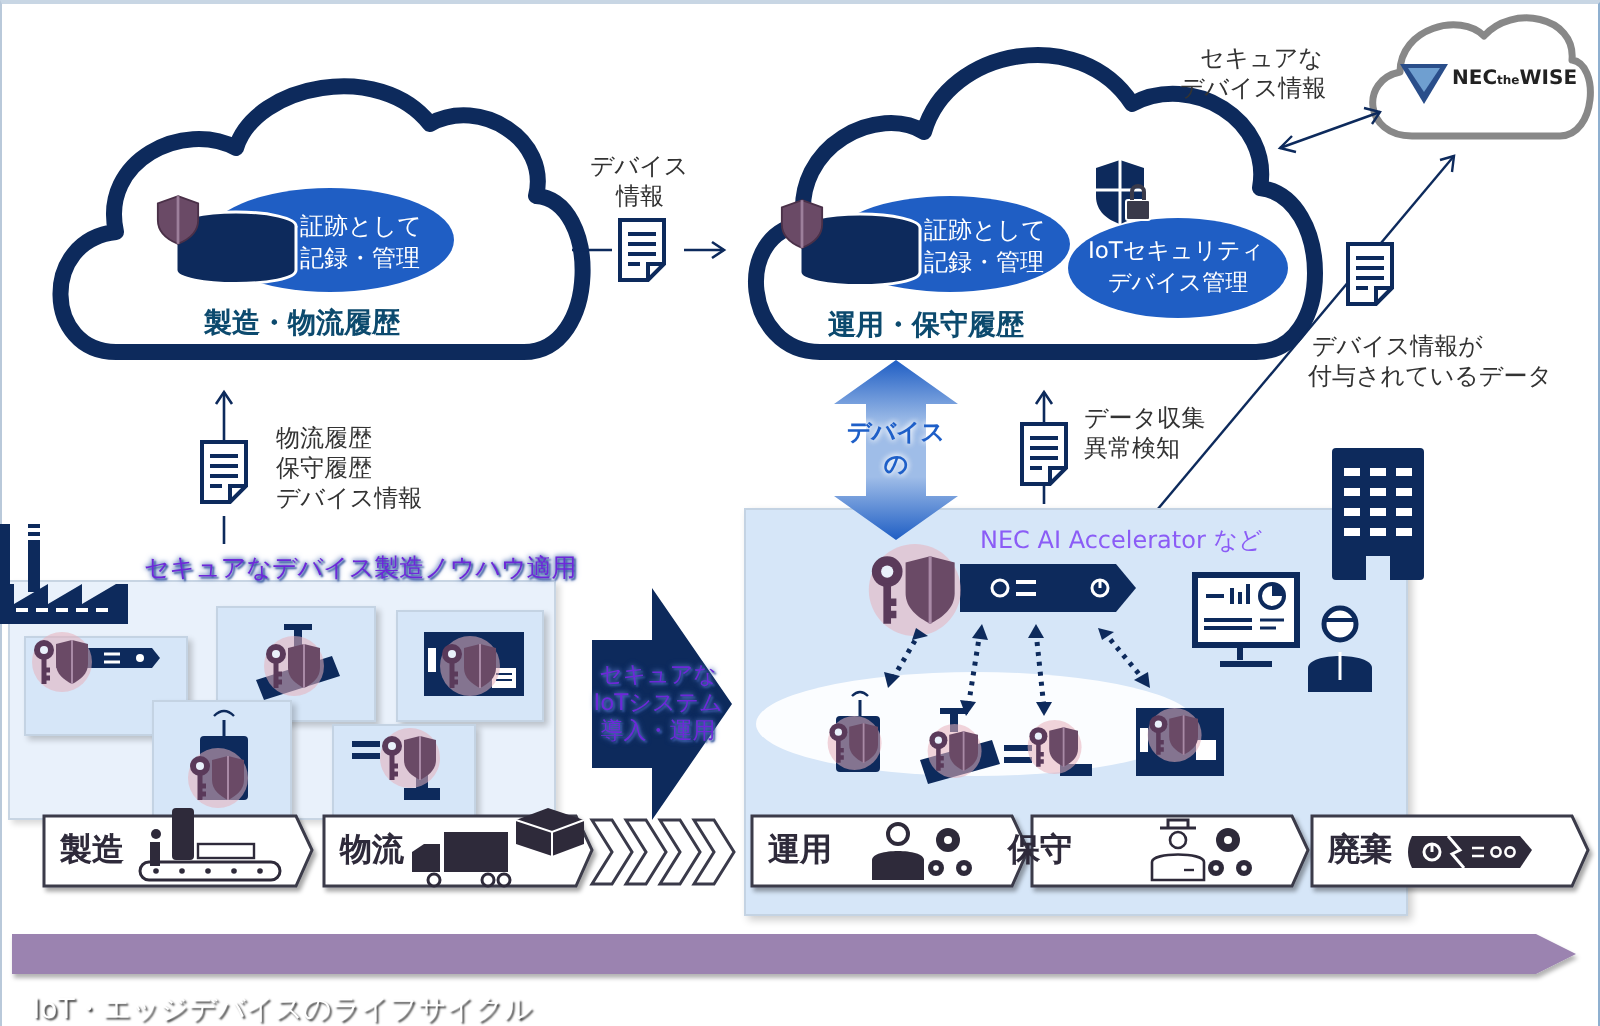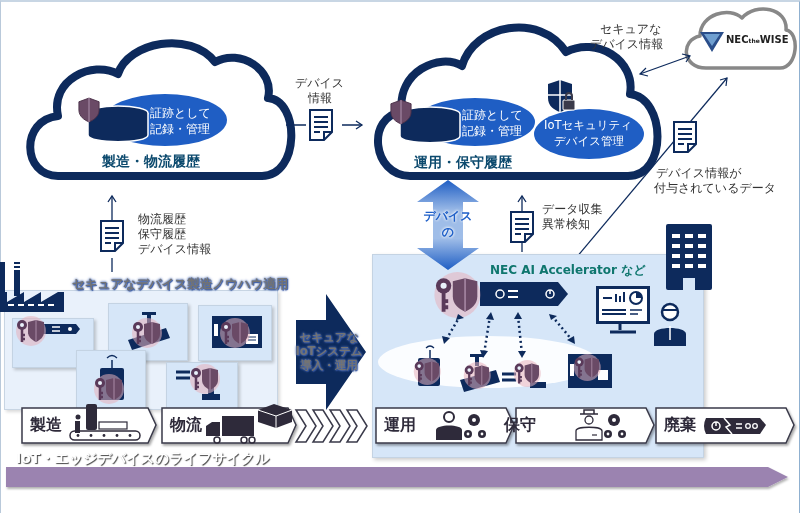--- a/index.html
+++ b/index.html
@@ -5,26 +5,26 @@
   html, body { margin:0; padding:0; }
   body { width:800px; height:513px; position:relative; overflow:hidden; background:#ffffff;
          font-family:"DejaVu Sans", sans-serif; color:#2a2a3a; }
   .frame { position:absolute; left:0; top:0; width:798px; height:511px; border:1px solid #b9c9da; border-top:2px solid #c8d6e4; border-right:2px solid #8fb0d0; border-bottom:2px solid #5b7796; }
   .abs { position:absolute; }
   svg { position:absolute; overflow:visible; }
   .txt { position:absolute; font-size:12px; line-height:14px; color:#333; white-space:nowrap; }
   .cloud-label { position:absolute; font-size:14px; font-weight:bold; color:#0c4a6e; white-space:nowrap; }
   .oval-txt { position:absolute; font-size:12px; font-weight:normal; color:#ffffff; line-height:15px; white-space:nowrap; }
   .panel-light { position:absolute; background:#d6e6f8; border:1px solid #c4d3e3; box-shadow:2px 2px 3px rgba(0,0,0,0.2); }
-  .glow-text { color:#737373; font-weight:bold; text-shadow:0 0 3px #4a6bb2, 0 0 2px #4a6bb2, 1px 1px 1px #2d4d99; }
+  .glow-text { color:#6d28d9; font-weight:normal; text-shadow:0 0 3px #4a6bb2, 0 0 2px #4a6bb2, 1px 1px 1px #2d4d99; }
   .stage { position:absolute; top:408px; height:36px; }
   .stage-label { position:absolute; top:7px; left:8px; font-size:16px; font-weight:bold; color:#2e2a3a; }
-  .lifecycle-label { position:absolute; left:16px; top:450px; font-size:14px; font-weight:bold; color:#ffffff; text-shadow:1px 1px 1px #444; }
+  .lifecycle-label { position:absolute; left:16px; top:496px; font-size:14px; font-weight:normal; color:#ffffff; text-shadow:1px 1px 1px #444; }
   .auth-label { position:absolute; font-size:12px; font-weight:bold; color:#1e5fc8; line-height:16px; text-align:center; text-shadow:0 0 3px #fff, 0 0 3px #fff; }
-  .nec-label { position:absolute; font-size:12px; font-weight:bold; color:#0f766e; white-space:nowrap; }
+  .nec-label { position:absolute; font-size:12px; font-weight:normal; color:#8b5cf6; white-space:nowrap; }
 </style>
 </head>
 <body>
 
 <div class="frame"></div>
 
 <svg width="800" height="513" style="left:0;top:0;pointer-events:none">
   <defs>
     <symbol id="shield" viewBox="0 0 24 28">
       <path d="M12 1 L23 5 L23 14 C23 21 17 25 12 27 C7 25 1 21 1 14 L1 5 Z" fill="#6a4a66" stroke="#4a3048" stroke-width="1"></path>

